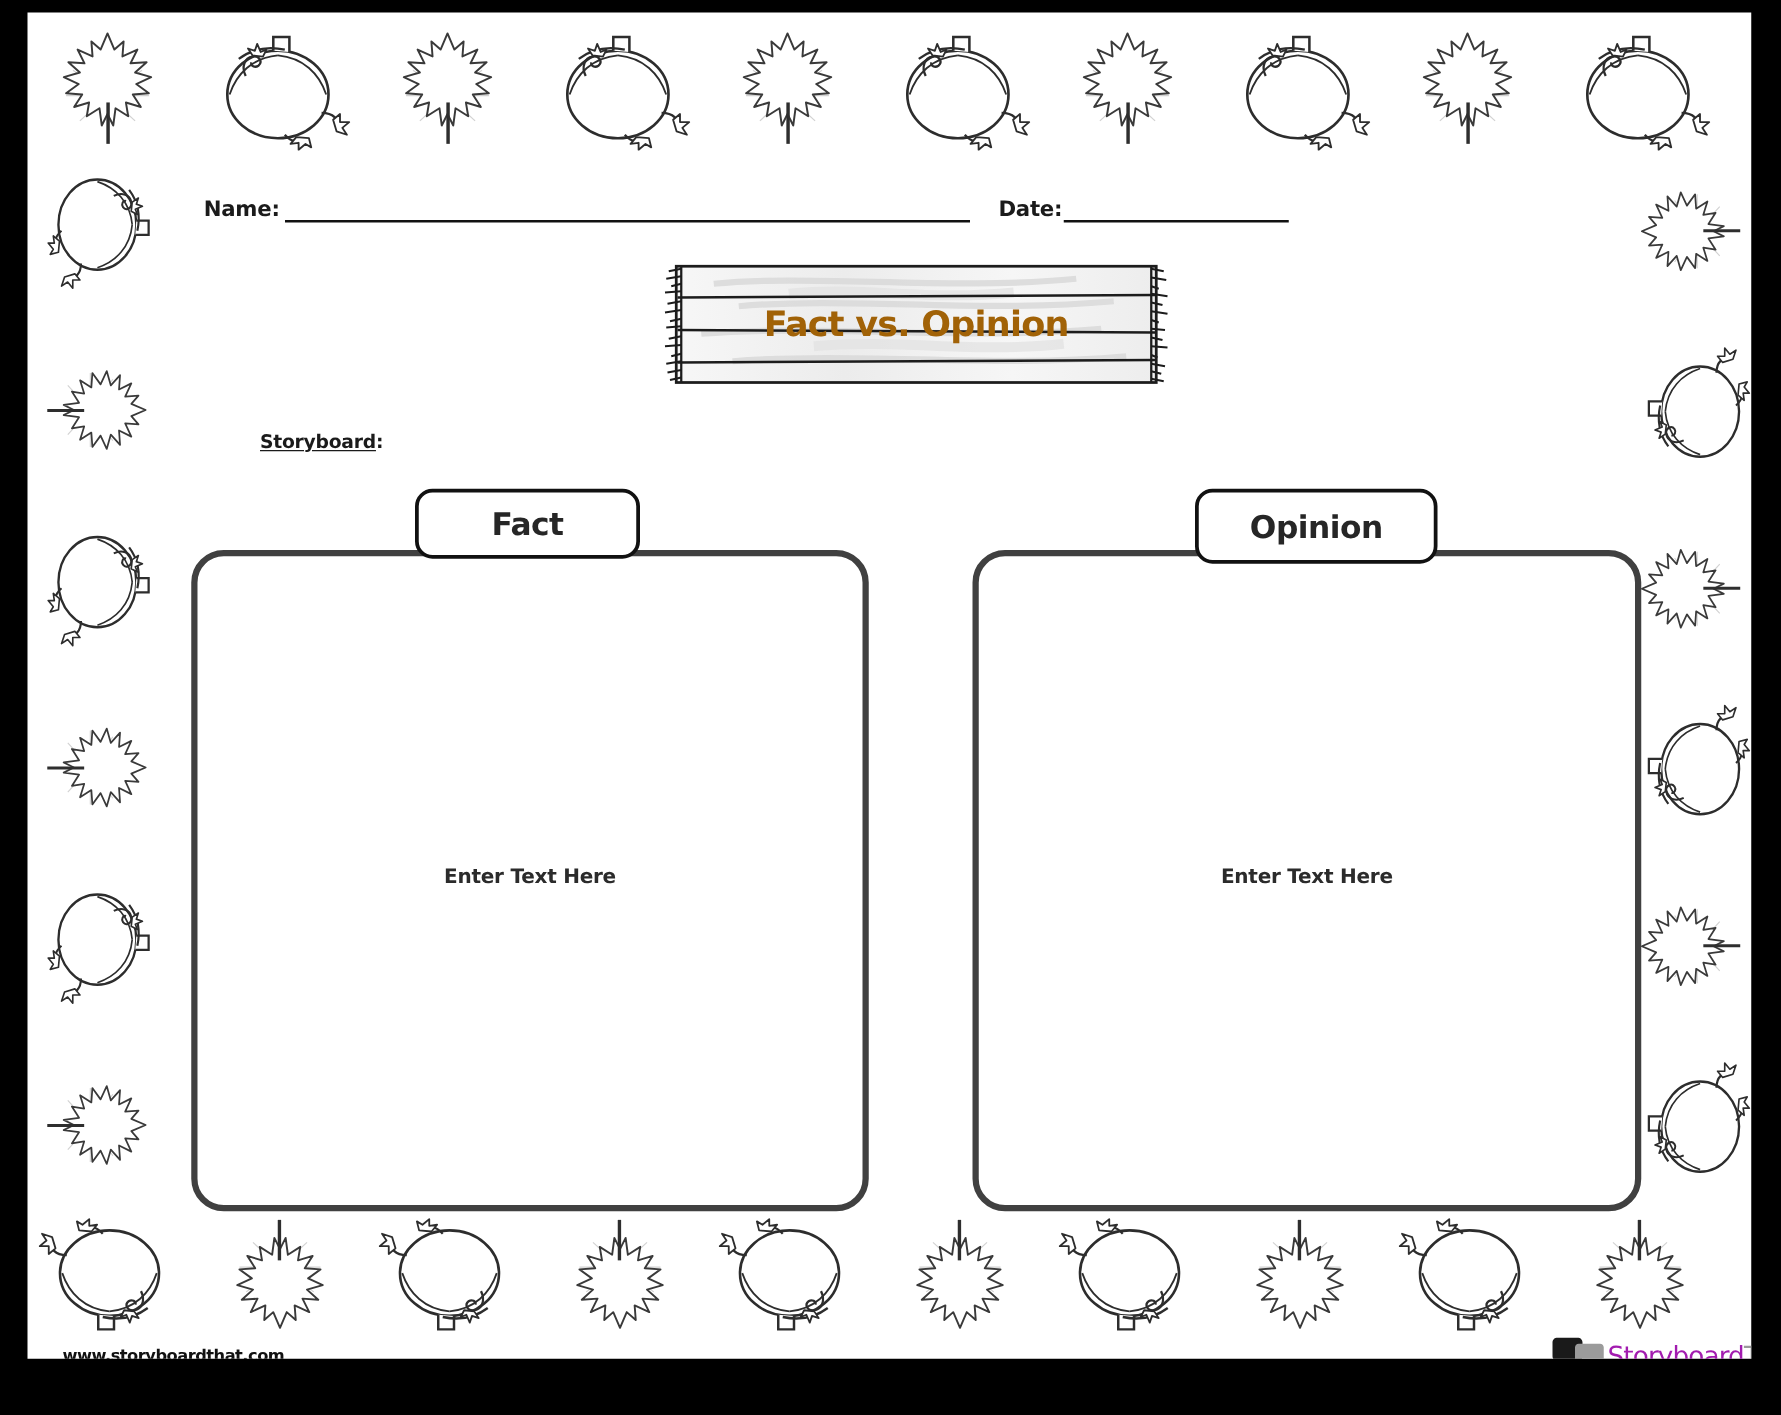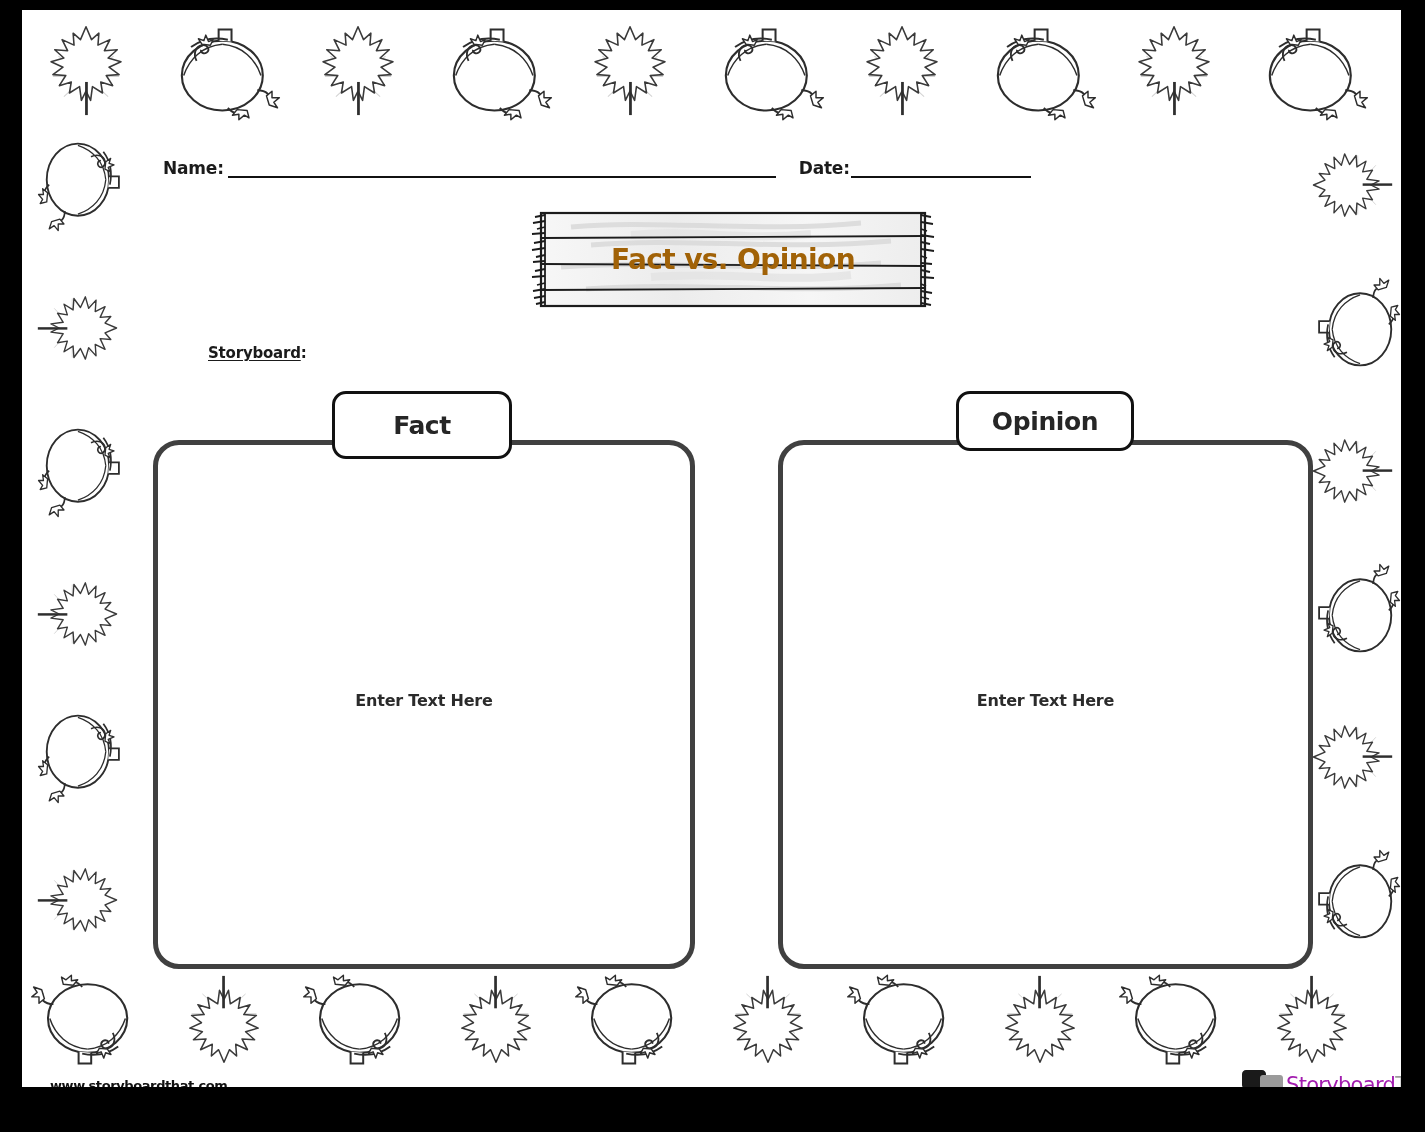--- a/index.html
+++ b/index.html
@@ -131,22 +131,22 @@
     display: flex;
     align-items: center;
     justify-content: center;
     font-family: "DejaVu Sans", sans-serif;
     font-size: 25px;
     font-weight: bold;
     color: #262626;
     letter-spacing: -0.4px;
     z-index: 5;
   }
-  #factLabel    { left: 310px; top: 381px; width: 180px; height: 68px; }
-  #opinionLabel { left: 934px; top: 381px; width: 178px; height: 60px; }
+  #factLabel    { left: 310px; top: 381px; width: 180px; height: 56px; }
+  #opinionLabel { left: 934px; top: 381px; width: 194px; height: 60px; }
 
   .colPlaceholder {
     position: absolute;
     width: 100%;
     text-align: center;
     font-family: "DejaVu Sans", sans-serif;
     font-size: 16px;
     font-weight: bold;
     color: #2b2b2b;
     letter-spacing: -0.2px;

